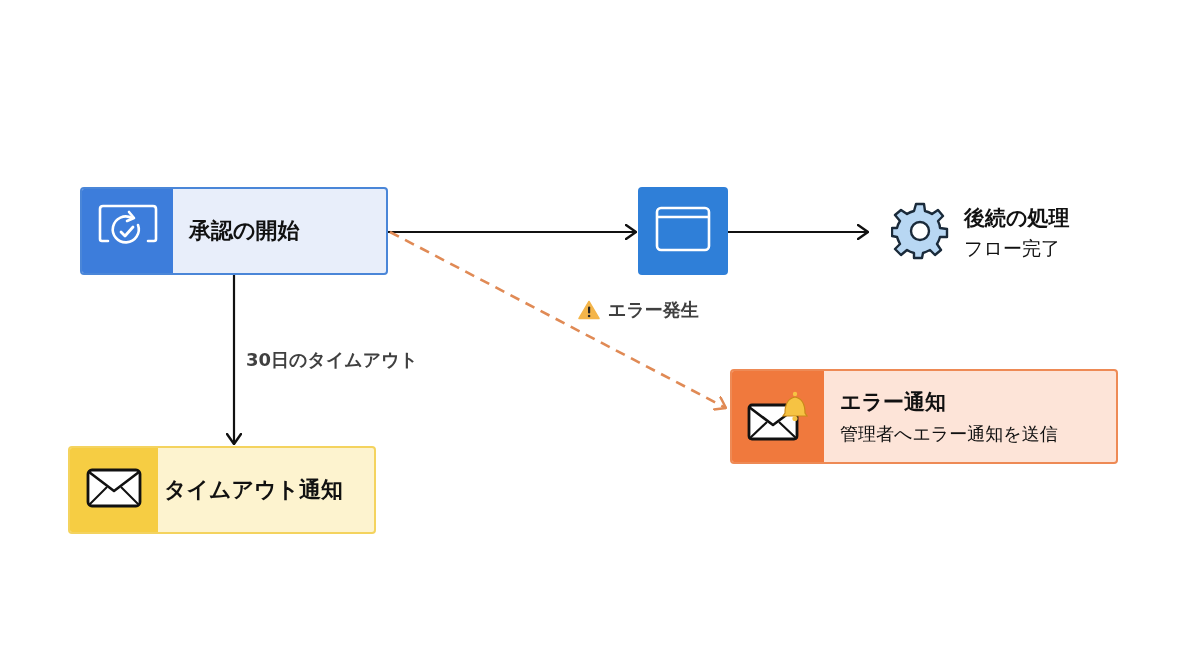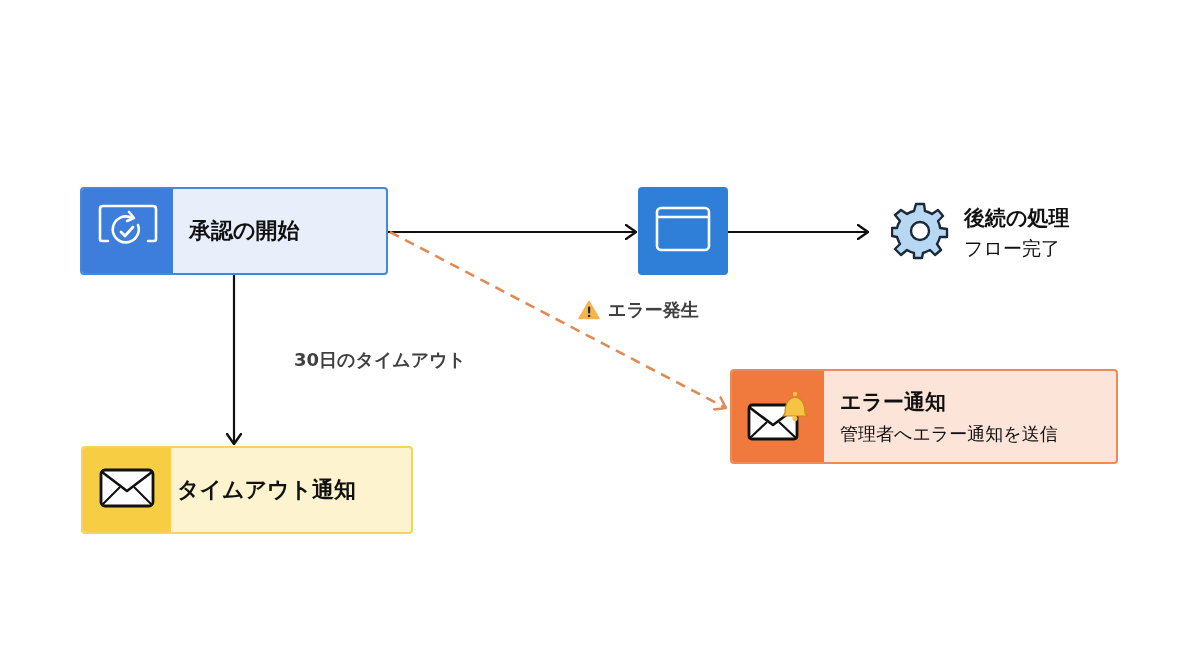--- a/index.html
+++ b/index.html
@@ -85,42 +85,42 @@
       background: #fde4d8;
     }
     #node-error .icon-cell {
       width: 92px; height: 100%;
       background: #f0793d;
     }
     #node-error .title { font-size: 21px; font-weight: bold; }
     #node-error .subtitle { font-size: 18px; margin-top: 6px; }
     
     #node-timeout {
-      left: 81px; top: 446px; width: 332px; height: 88px;
+      left: 68px; top: 446px; width: 308px; height: 88px;
       border: 2px solid #f4d35e;
       background: #fdf3cf;
       align-items: center;
     }
     #node-timeout .icon-cell {
       width: 88px; height: 100%;
       background: #f6cd43;
     }
     #node-timeout .title { font-size: 22px; font-weight: bold; }
     #node-timeout .text-cell { padding-left: 6px; }
 
     .edge-label {
       position: absolute;
       font-size: 18px;
       font-weight: bold;
       color: #404040;
       white-space: nowrap;
       display: flex;
       align-items: center;
     }
-    #label-timeout { left: 246px; top: 348px; margin-left: 48px; }
+    #label-timeout { left: 246px; top: 348px; }
     #label-error { left: 578px; top: 298px; }
     #label-error .warn { margin-right: 8px; display: inline-flex; }
   </style>
 </head>
 <body>
 
 <div class="canvas">
 
   <svg class="edges" viewBox="0 0 1200 669">
     <defs>

